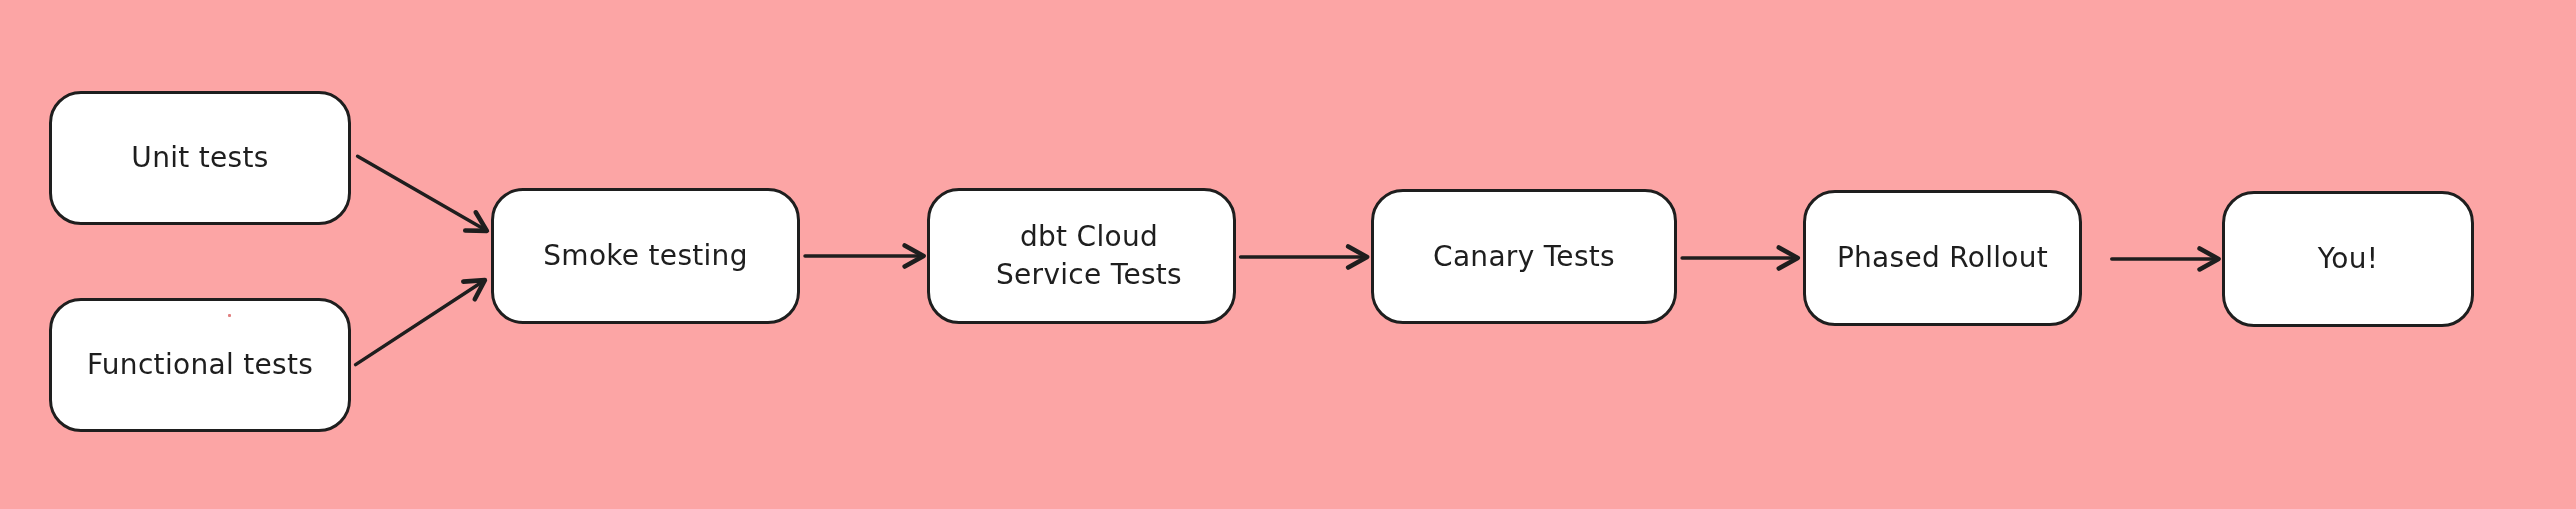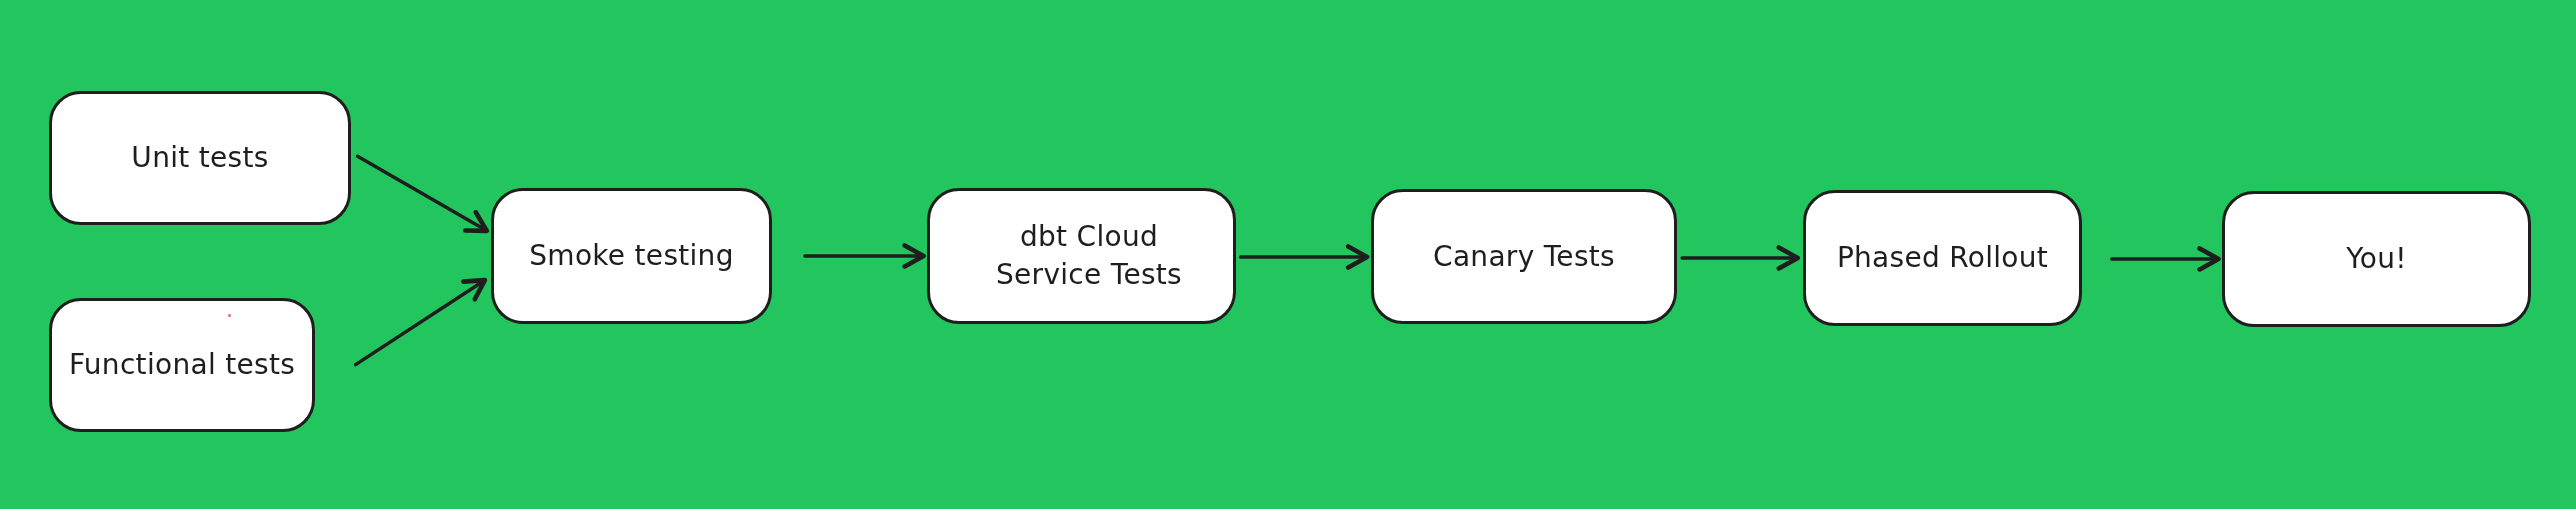--- a/index.html
+++ b/index.html
@@ -7,21 +7,21 @@
     padding: 0;
     width: 2576px;
     height: 510px;
     overflow: hidden;
     background: #ffffff;
   }
   .canvas {
     position: relative;
     width: 2576px;
     height: 510px;
-    background: #22c55e;
+    background: #fca5a5;
     font-family: "DejaVu Sans", sans-serif;
   }
   .edges-layer {
     position: absolute;
     left: 0;
     top: 0;
     width: 2576px;
     height: 510px;
     pointer-events: none;
   }
@@ -72,35 +72,35 @@
         <line class="edge-line" x1="815" y1="259" x2="934" y2="259" marker-end="url(#arrowhead)"></line>
         <line class="edge-line" x1="1256" y1="260" x2="1383" y2="260" marker-end="url(#arrowhead)"></line>
         <line class="edge-line" x1="1703" y1="261" x2="1819" y2="261" marker-end="url(#arrowhead)"></line>
         <line class="edge-line" x1="2138" y1="262" x2="2245" y2="262" marker-end="url(#arrowhead)"></line>
       </g>
   </svg>
   <div id="nodes-group">
       <div class="node" style="left: 49px; top: 91px; width: 302px; height: 134px;">
         <span class="node-label">Unit tests</span>
       </div>
-      <div class="node" style="left: 49px; top: 298px; width: 266px; height: 134px;">
+      <div class="node" style="left: 49px; top: 298px; width: 302px; height: 134px;">
         <span class="node-label">Functional tests</span>
       </div>
-      <div class="node" style="left: 491px; top: 188px; width: 281px; height: 136px;">
+      <div class="node" style="left: 491px; top: 188px; width: 309px; height: 136px;">
         <span class="node-label">Smoke testing</span>
       </div>
       <div class="node" style="left: 927px; top: 188px; width: 309px; height: 136px; padding-left: 15px;">
         <span class="node-label">dbt Cloud
 Service Tests</span>
       </div>
       <div class="node" style="left: 1371px; top: 189px; width: 306px; height: 135px;">
         <span class="node-label">Canary Tests</span>
       </div>
       <div class="node" style="left: 1803px; top: 190px; width: 279px; height: 136px;">
         <span class="node-label">Phased Rollout</span>
       </div>
-      <div class="node" style="left: 2222px; top: 191px; width: 309px; height: 136px;">
+      <div class="node" style="left: 2222px; top: 191px; width: 252px; height: 136px;">
         <span class="node-label">You!</span>
       </div>
     </div>
   <div class="artifact-dot" style="left: 228px; top: 314px; background: rgb(224, 128, 128);"></div>
 </div>
 
 
 </body></html>

